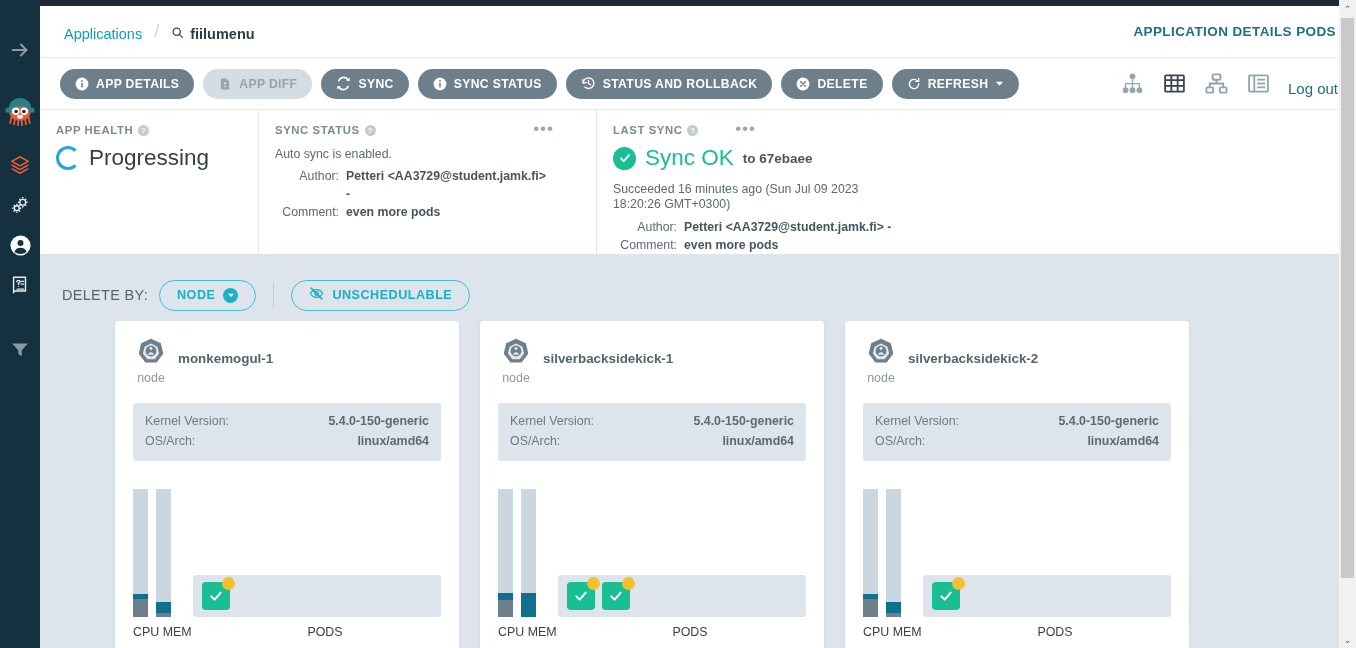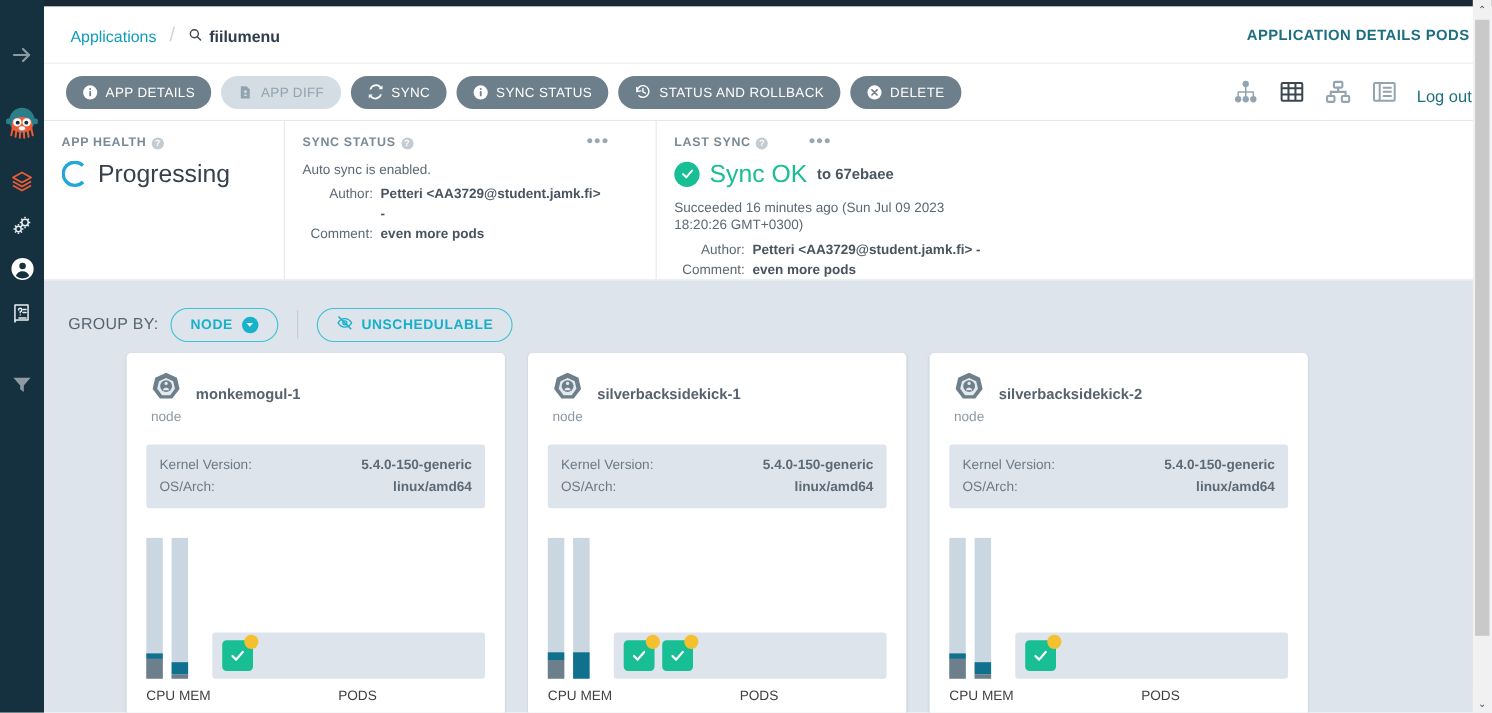--- a/index.html
+++ b/index.html
@@ -74,21 +74,21 @@
     height: 52px; background: #fff;
     display: flex; align-items: center;
     padding: 0 18px 0 20px;
     border-bottom: 1px solid #e4e9ed;
   }
   .btn {
     height: 30px; border-radius: 16px;
     background: #6d7f8b; color: #ffffff;
     display: inline-flex; align-items: center; gap: 7px;
     padding: 0 15px; margin-right: 9px;
-    font-size: 12.2px; font-weight: normal; letter-spacing: .35px;
+    font-size: 12.2px; font-weight: bold; letter-spacing: .35px;
     border: none; cursor: pointer; white-space: nowrap;
   }
   .btn.disabled { background: #d3dde3; color: #93a3ae; cursor: default; }
   .btn .ico { display: inline-flex; align-items: center; }
 
   .toolbar-right {
     margin-left: auto; display: flex; align-items: flex-end; gap: 16px;
   }
   .view-ico { width: 26px; height: 26px; display: flex; align-items:center; justify-content:center; cursor: pointer; }
   .logout { color: #1d6f80; font-size: 15px; cursor: pointer; }
@@ -412,20 +412,34 @@
       <button class="btn">
         <span class="ico">
           <svg width="14" height="14" viewBox="0 0 24 24">
             <circle cx="12" cy="12" r="11" fill="#ffffff"></circle>
             <path d="M8 8l8 8M16 8l-8 8" stroke="#6d7f8b" stroke-width="2.6" stroke-linecap="round"></path>
           </svg>
         </span>
         <span>DELETE</span>
       </button>
 
+      <button class="btn">
+        <span class="ico">
+          <svg width="14" height="14" viewBox="0 0 24 24" fill="none" stroke="#ffffff" stroke-width="2.3" stroke-linecap="round">
+            <path d="M20 12a8 8 0 1 1-2.4-5.7"></path>
+            <polyline points="20,2.6 20,7.6 15,7.6"></polyline>
+          </svg>
+        </span>
+        <span>REFRESH</span>
+        <span class="ico">
+          <svg width="9" height="9" viewBox="0 0 12 12" fill="#ffffff">
+              <polygon points="1,3.5 11,3.5 6,9"></polygon>
+            </svg>
+        </span>
+      </button>
 
       <div class="toolbar-right">
         <span class="view-ico">
           <svg width="23" height="23" viewBox="0 0 24 24" fill="#93a4b0">
             <circle cx="12" cy="4.5" r="3"></circle>
             <circle cx="4.8" cy="19" r="3"></circle>
               <circle cx="12" cy="19" r="3"></circle>
               <circle cx="19.2" cy="19" r="3"></circle>
             <path d="M11.3 7.5h1.4v4h-1.4zM4.5 11.5h15v1.4h-15zM4.1 12h1.4v4H4.1zM11.3 12h1.4v4h-1.4zM18.5 12h1.4v4h-1.4z"></path>
           </svg>
@@ -515,21 +529,21 @@
           </div>
           <div class="kv-row">
             <span class="kv-k">Comment:</span>
             <span class="kv-v">even more pods</span>
           </div>
         </div>
       </div>
     </div>
 
     <div class="groupby">
-      <span class="groupby-label">GROUP BY:</span>
+      <span class="groupby-label">DELETE BY:</span>
       <button class="pill">
         <span>NODE</span>
         <span class="chev-badge">
           <svg width="8" height="8" viewBox="0 0 12 12" fill="#ffffff">
               <polygon points="1.5,4 10.5,4 6,9"></polygon>
             </svg>
         </span>
       </button>
       <span class="pill-divider"></span>
       <button class="pill">

